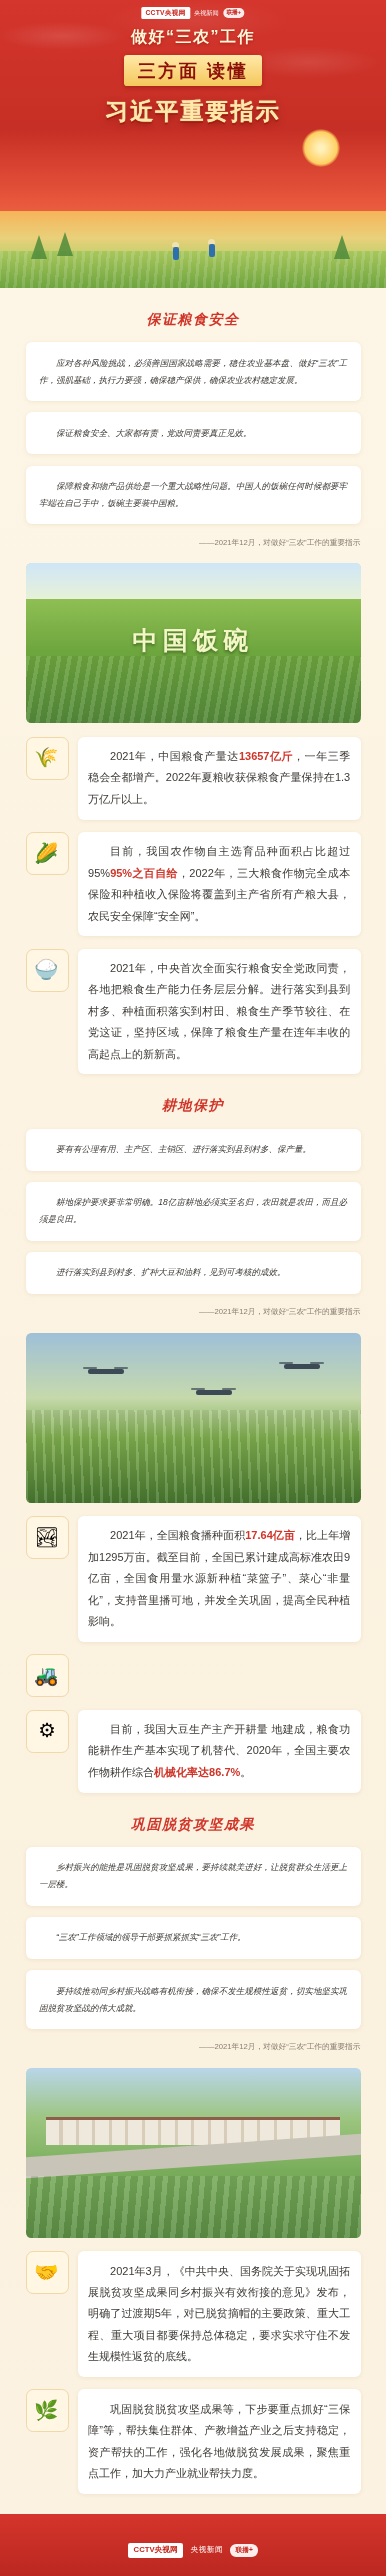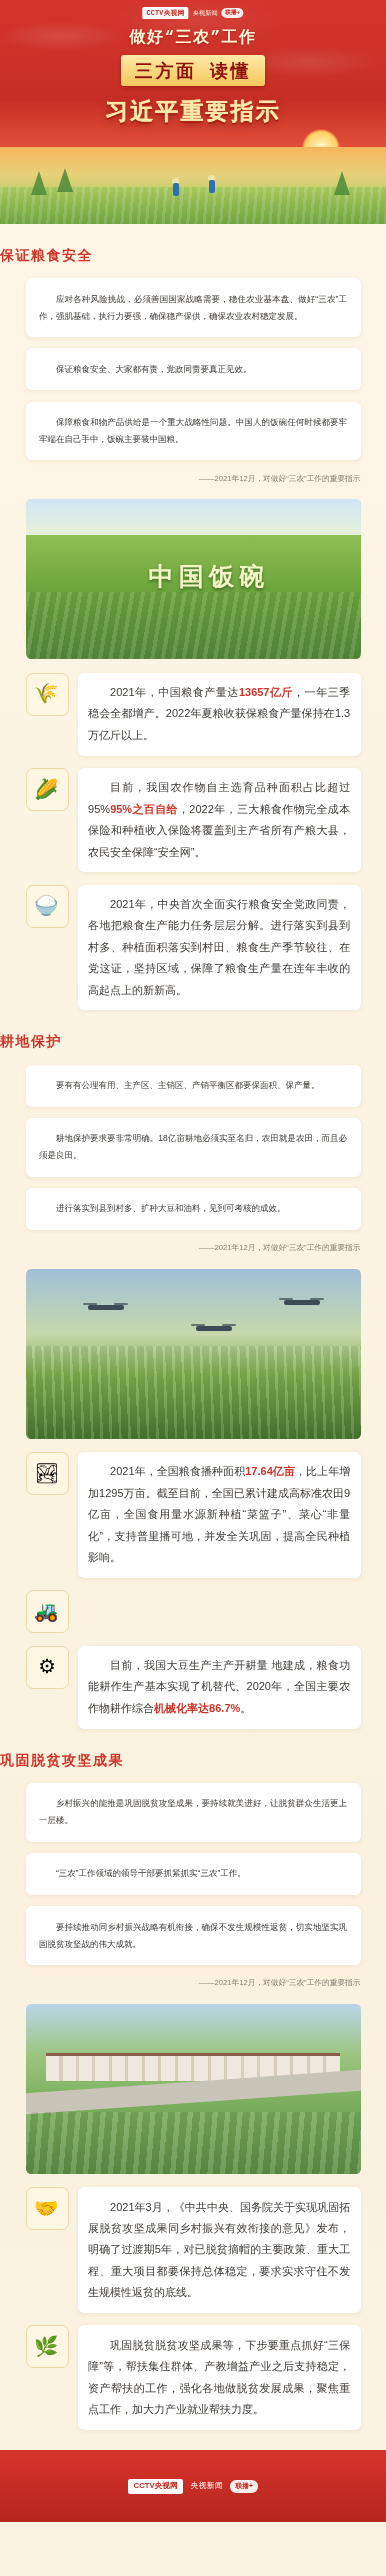--- a/index.html
+++ b/index.html
@@ -13,24 +13,23 @@
     min-height: 3375px;
     position: relative;
     background: linear-gradient(180deg,#fdf6e7 0%, #fcf3e2 30%, #fbf1df 60%, #fcf4e6 100%);
     overflow: hidden;
   }
 
   
   .header {
     position: relative;
     width: 386px;
-    height: 224px;
+    height: 288px;
     background: linear-gradient(180deg, #d4352c 0%, #c62f25 45%, #e8563c 70%, #f3a24a 100%);
     overflow: hidden;
-    font-family: Liberation Mono, monospace;
   }
   .hdr-clouds {
     position: absolute; inset: 0;
     background:
       radial-gradient(ellipse 93px 20.6px at 62px 36px, rgba(255,255,255,.12), transparent 70%),
       radial-gradient(ellipse 103px 23px at 309px 62px, rgba(255,255,255,.10), transparent 70%),
       radial-gradient(ellipse 134px 31px at 196px 20.6px, rgba(255,255,255,.07), transparent 70%);
   }
   .cctv-logo {
     position: absolute; top: 7.2px; left: 50%; transform: translateX(-50%);
@@ -94,60 +93,63 @@
     content: ""; position: absolute; top: 0; left: 2.1px; width: 7.2px; height: 4.1px;
     background: #f0e2b0; border-radius: 4.1px 4.1px 0 0;
   }
   .hdr-farmer::after {
     content: ""; position: absolute; top: 4.1px; left: 2.6px; width: 6.2px; height: 13.4px;
     background: #2f6fae; border-radius: 2.1px;
   }
 
   
   .section-title {
+    text-align: center;
     color: #d0352a;
     font-size: 14px;
     font-weight: bold;
     letter-spacing: 1.5px;
     margin: 23px 0 13.4px;
+    font-style: italic;
   }
   .card {
     width: 335px; margin: 0 auto 11.3px;
     background: #ffffff;
     border-radius: 6.2px;
     padding: 12.4px 13.4px;
     box-shadow: 0 1px 4.1px rgba(180,140,90,.14);
   }
   .card p {
     font-size: 8.5px;
     line-height: 2.0;
     color: #3d3a36;
     text-align: justify;
     text-indent: 2em;
+    font-style: italic;
   }
   .source {
     width: 335px; margin: 2.1px auto 13.4px;
     font-size: 7.7px; color: #8a7f72; line-height: 1.85; text-align: right;
   }
 
   
   .photo {
     width: 335px; margin: 0 auto 13.4px;
     border-radius: 5.2px; overflow: hidden; position: relative;
   }
   .ph-rice {
     height: 160px;
     background: linear-gradient(180deg,#cfe49a 0%, #8fbf54 22%, #6ea63e 55%, #54893a 100%);
   }
   .ph-rice .sky {
     position: absolute; top: 0; left: 0; right: 0; height: 36px;
     background: linear-gradient(180deg,#cfe6f7,#e7f1d8);
   }
   .ph-rice .bigtext {
-    position: absolute; top: 61px; left: 16px; width: 100%;
+    position: absolute; top: 61px; left: 0; width: 100%;
     text-align: center; font-size: 25px; font-weight: bold; letter-spacing: 5.2px;
     color: #f3f7c6; text-shadow: 0 1.5px 3.1px rgba(40,70,20,.6);
   }
   .ph-rice .stripes {
     position: absolute; bottom: 0; left: 0; right: 0; height: 67px;
     background: repeating-linear-gradient(100deg, rgba(255,255,255,.10) 0 4.1px, rgba(0,0,0,.05) 4.1px 10.3px);
   }
 
   .ph-drone {
     height: 170px;
@@ -288,21 +290,21 @@
   <div class="iconrow">
     <div class="ico">🍚</div>
     <div class="body">
       <p>2021年，中央首次全面实行粮食安全党政同责，各地把粮食生产能力任务层层分解。进行落实到县到村多、种植面积落实到村田、粮食生产季节较往、在党这证，坚持区域，保障了粮食生产量在连年丰收的高起点上的新新高。</p>
     </div>
   </div>
 
   <div class="section-title">耕地保护</div>
 
   <div class="card">
-    <p>要有有公理有用、主产区、主销区、产销平衡区都要保面积、保产量。</p>
+    <p>要有有公理有用、主产区、主销区、进行落实到县到村多、保产量。</p>
   </div>
   <div class="card">
     <p>耕地保护要求要非常明确。18亿亩耕地必须实至名归，农田就是农田，而且必须是良田。</p>
   </div>
   <div class="card">
     <p>进行落实到县到村多、扩种大豆和油料，见到可考核的成效。</p>
   </div>
   <div class="source">——2021年12月，对做好“三农”工作的重要指示</div>
 
   <div class="photo ph-drone">

